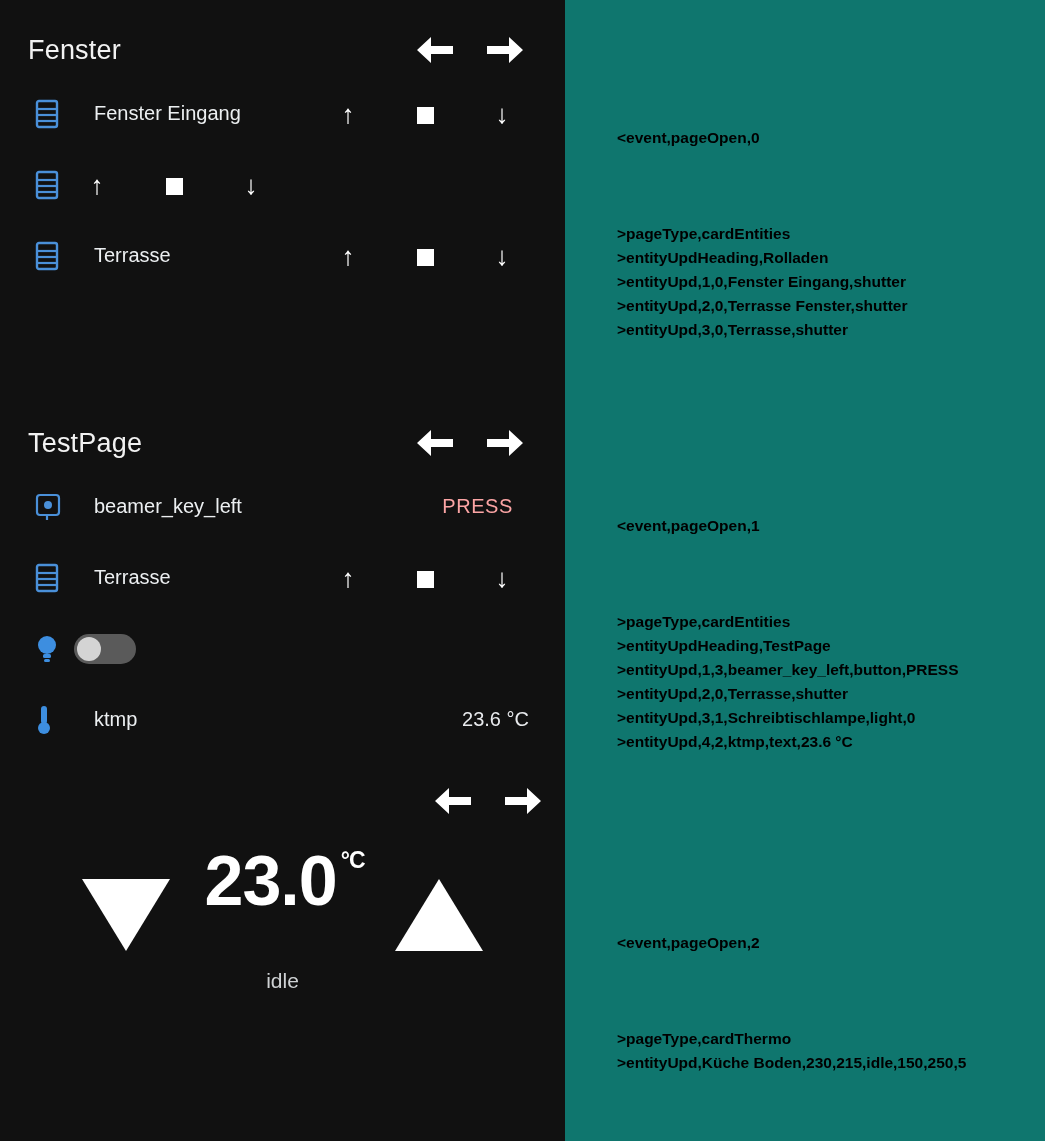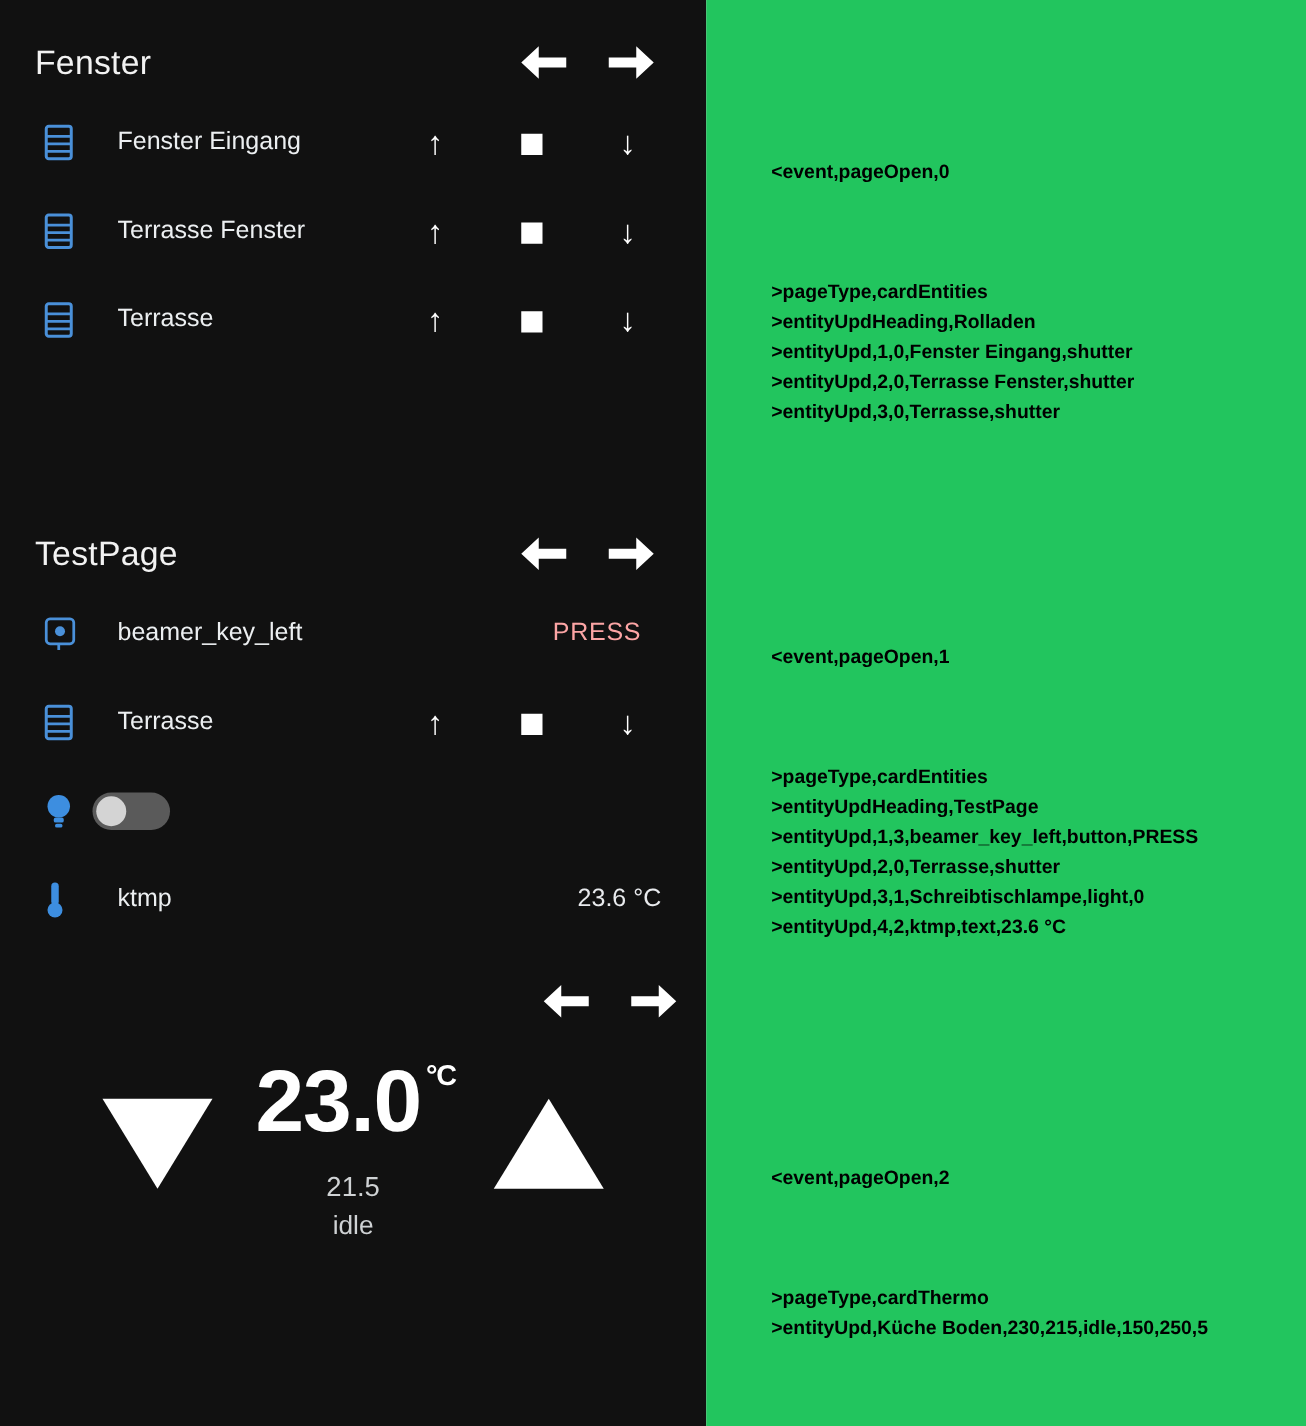--- a/index.html
+++ b/index.html
@@ -197,21 +197,21 @@
     right: 82px;
     border-left: 44px solid transparent;
     border-right: 44px solid transparent;
     border-bottom: 72px solid #ffffff;
   }
 
   
   .logs {
     flex: 1 1 auto;
     position: relative;
-    background: #22c55e;
+    background: #0f766e;
     color: #000000;
   }
   .log-block {
     position: absolute;
     left: 52px;
     font-family: "Liberation Sans", sans-serif;
     font-size: 15.5px;
     font-weight: bold;
     line-height: 24px;
     white-space: pre;
@@ -262,21 +262,20 @@
 
       <div class="entity-row">
         <span class="entity-icon">
           <svg width="26" height="30" viewBox="0 0 26 30">
               <rect x="3" y="2" width="20" height="26" rx="2" fill="none" stroke="#4a90d9" stroke-width="2.4"></rect>
               <line x1="3" y1="10" x2="23" y2="10" stroke="#4a90d9" stroke-width="2.2"></line>
               <line x1="3" y1="16" x2="23" y2="16" stroke="#4a90d9" stroke-width="2.2"></line>
               <line x1="3" y1="22" x2="23" y2="22" stroke="#4a90d9" stroke-width="2.2"></line>
             </svg>
         </span>
-        <span class="entity-name">Terrasse Fenster</span>
         <span class="shutter-controls">
           <span class="ctl">↑</span>
           <span class="ctl"><span class="stopsq"></span></span>
           <span class="ctl">↓</span>
         </span>
       </div>
 
       <div class="entity-row">
         <span class="entity-icon">
           <svg width="26" height="30" viewBox="0 0 26 30">
@@ -376,21 +375,20 @@
         <span class="arrow">
           <svg width="40" height="30" viewBox="0 0 40 30">
               <polygon points="24,2 24,11 2,11 2,19 24,19 24,28 38,15" fill="#ffffff"></polygon>
             </svg>
         </span>
       </div>
       <div class="thermo-main">
         <div class="tri tri-down"></div>
         <div class="tri tri-up"></div>
         <div class="temp-big"><span>23.0</span><span class="temp-unit">°C</span></div>
-        <div class="temp-target">21.5</div>
         <div class="temp-state">idle</div>
       </div>
 
     </div>
 
   </div>
 
   <div class="logs">
 
     <div class="log-block" style="top:78px;">

